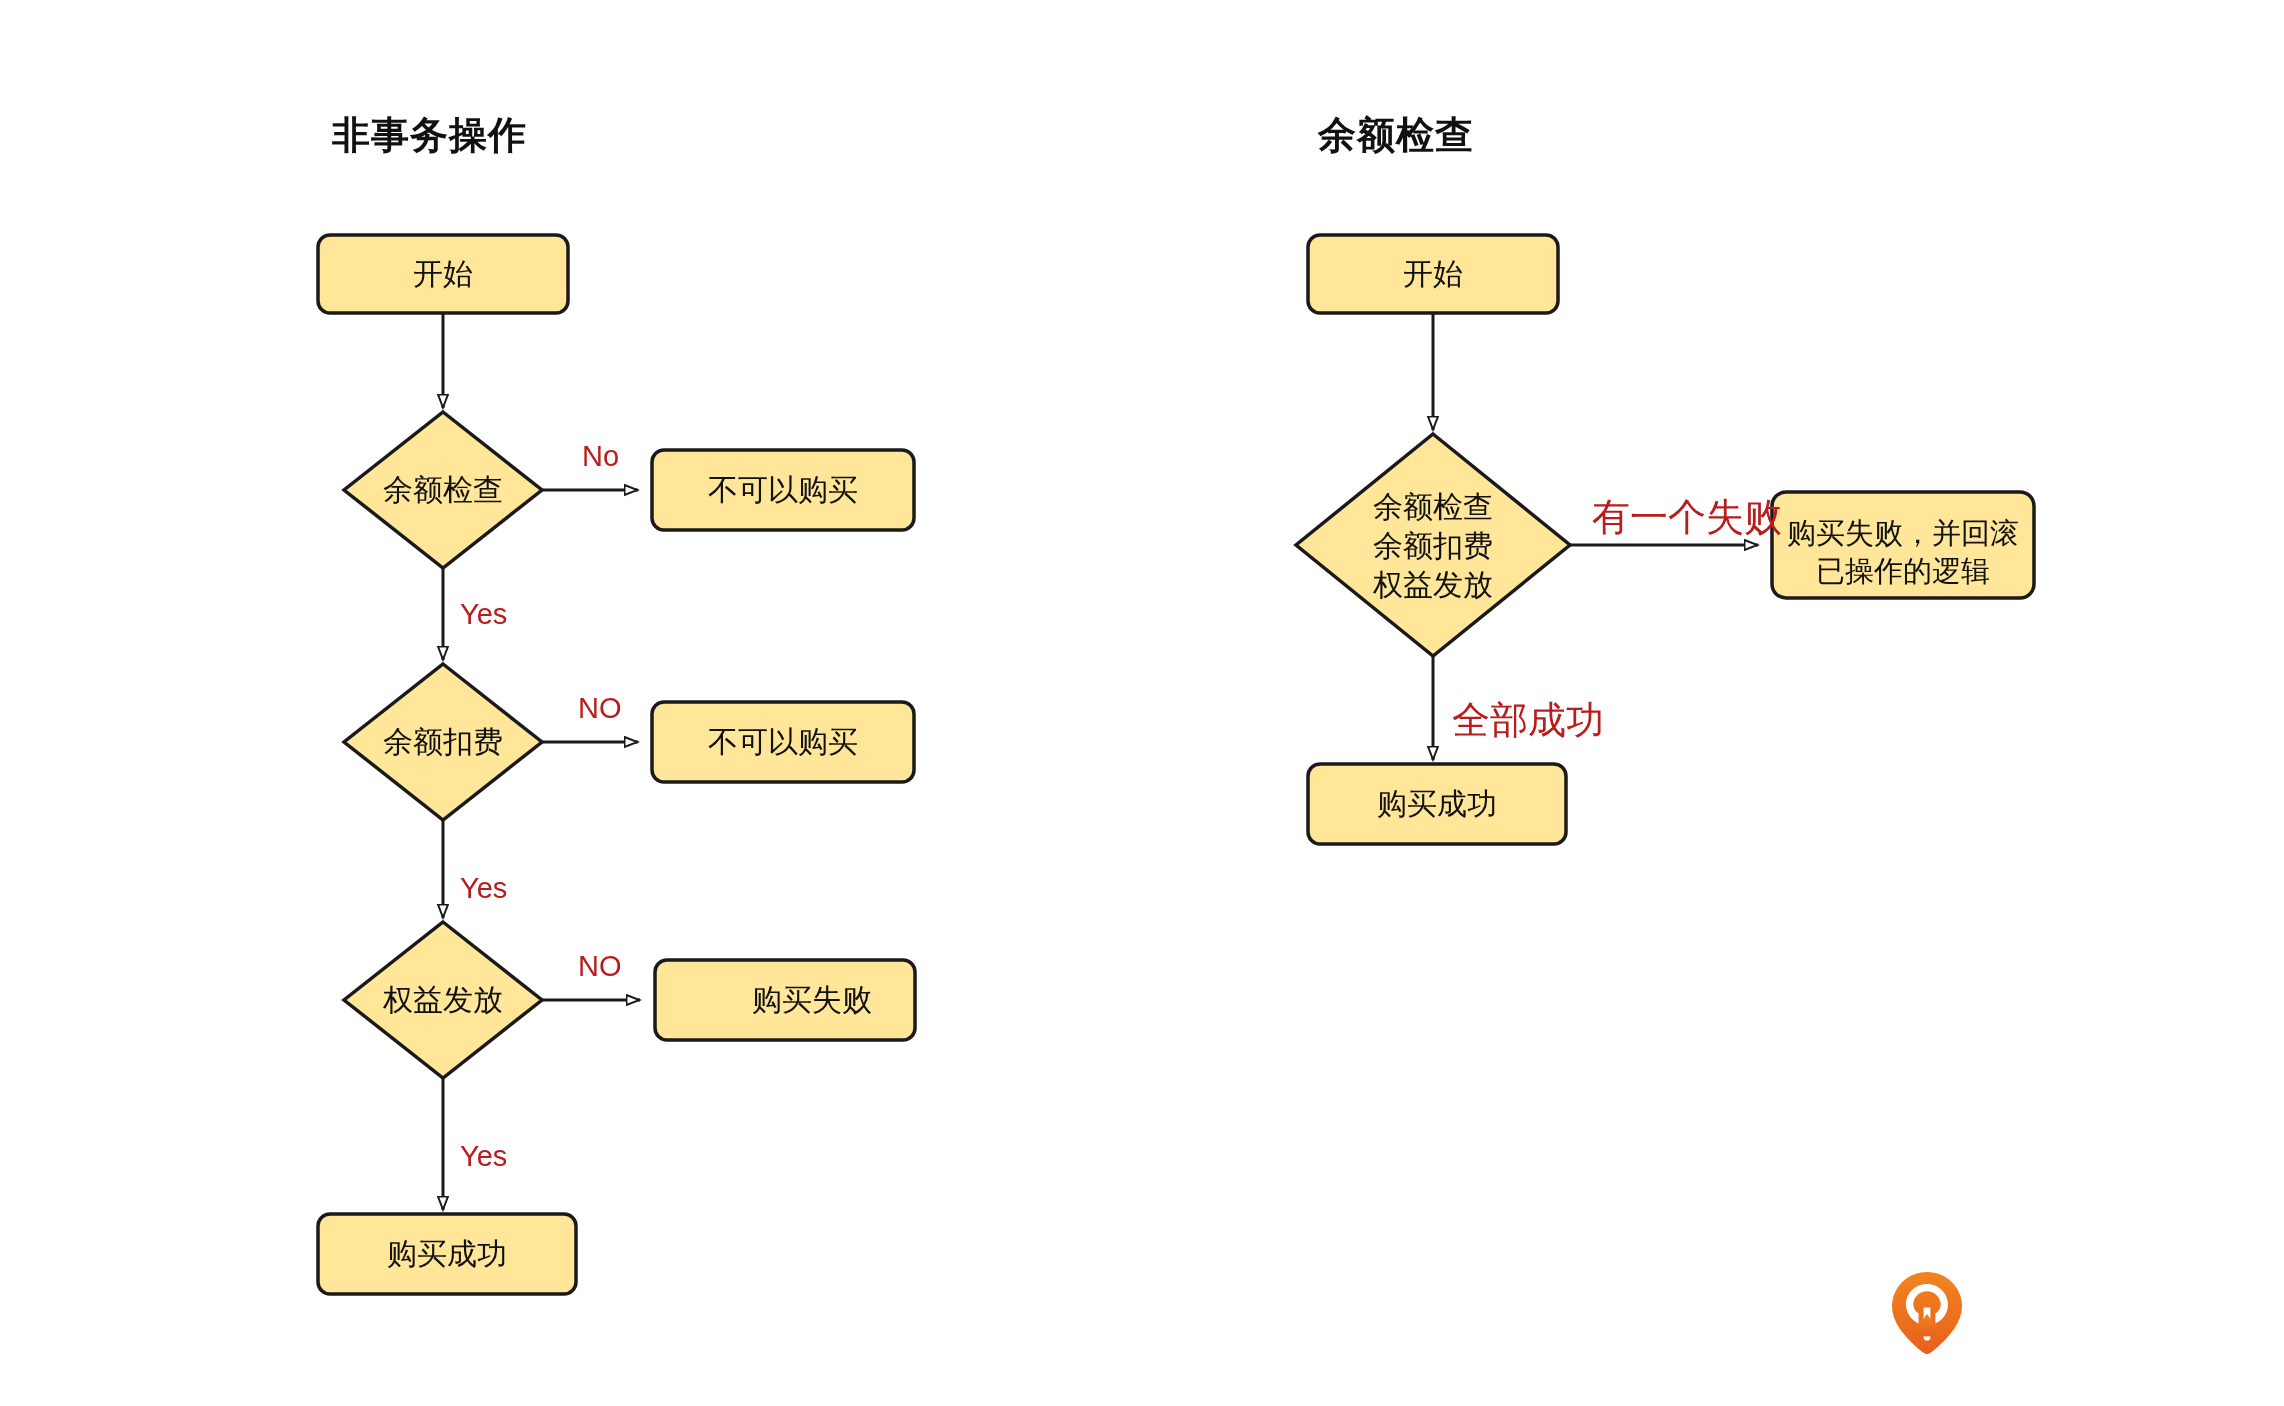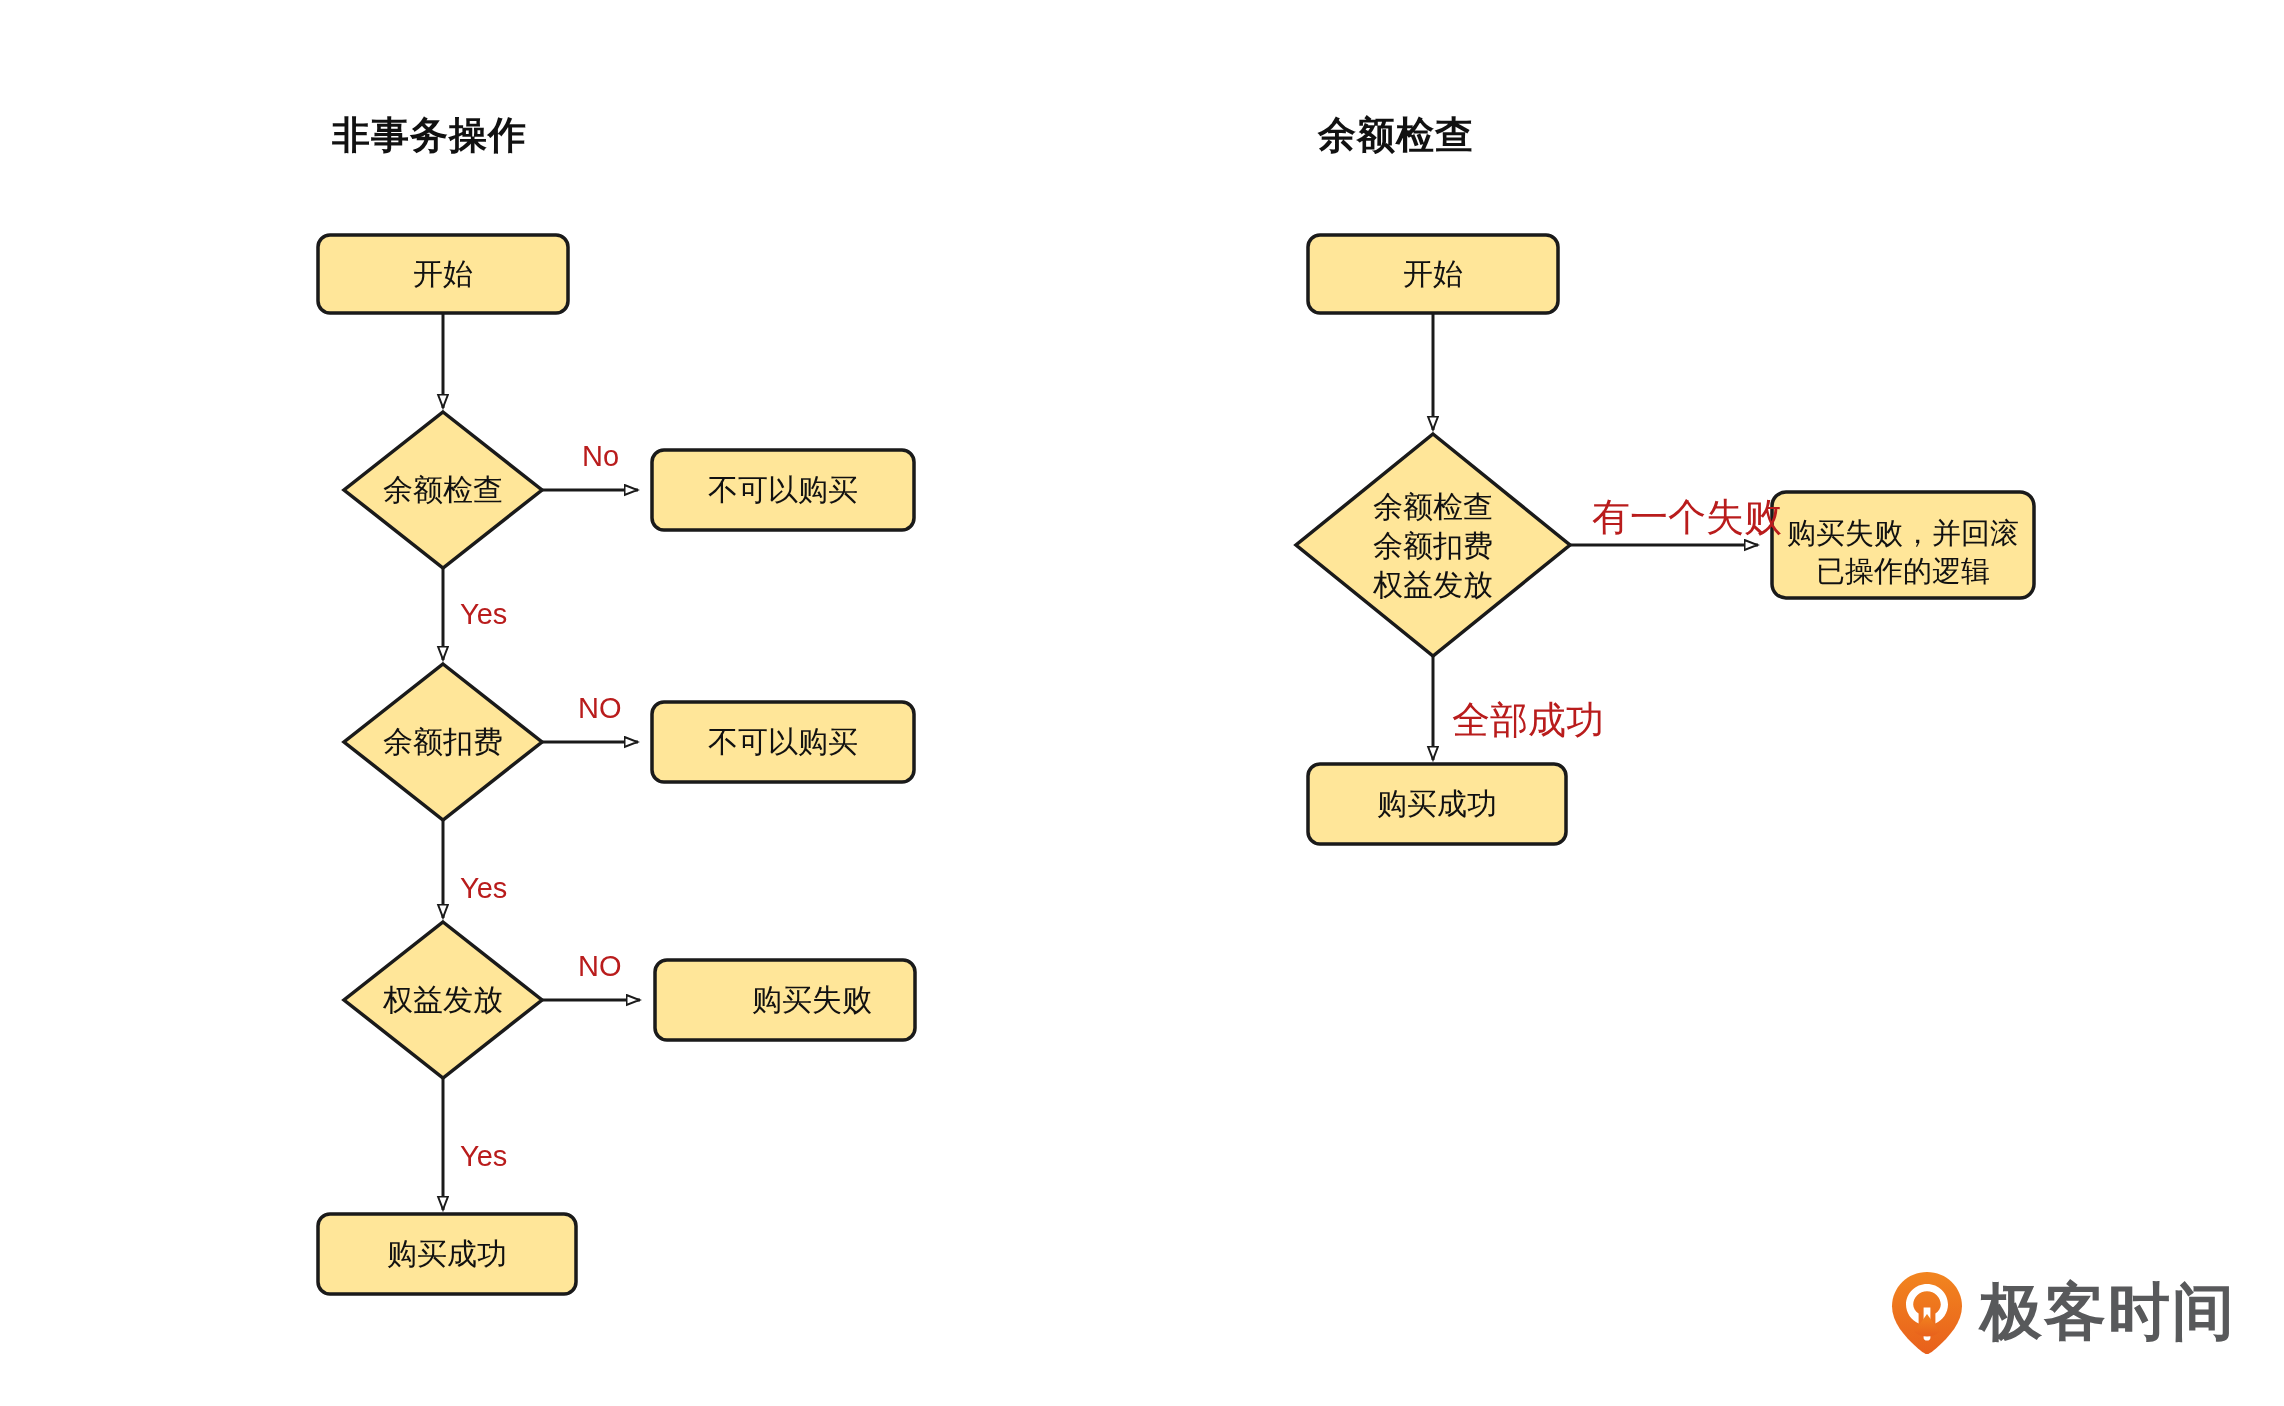--- a/index.html
+++ b/index.html
@@ -178,16 +178,15 @@
   <div class="edge-label cn" style="left:1592px; top:492px;">有一个失败</div>
   <div class="edge-label cn" style="left:1452px; top:676px;margin-top:19px;">全部成功</div>
 
   <div id="logo">
     <svg id="logo-mark" viewBox="0 0 78 84">
       <path d="M39 2 C19.7 2 4 17.3 4 36.2 C4 52 16 66 30 78.5 C34 82 38 84.5 39 84.5 C40 84.5 44 82 48 78.5 C62 66 74 52 74 36.2 C74 17.3 58.3 2 39 2 Z" fill="url(#pin-grad)"></path>
       <path d="M39 14 C27.4 14 18 23.2 18 34.6 C18 43 23.2 50.3 30.6 53.5 L30.6 43.6 C27.3 41.3 25.2 38.2 25.2 34.6 C25.2 27.2 31.4 21.2 39 21.2 C46.6 21.2 52.8 27.2 52.8 34.6 C52.8 38.2 50.7 41.3 47.4 43.6 L47.4 53.5 C54.8 50.3 60 43 60 34.6 C60 23.2 50.6 14 39 14 Z" fill="#ffffff"></path>
       <path d="M35.6 37.6 L42.4 37.6 L42.4 68 C42.4 69.5 41.1 70.6 39 70.6 C36.9 70.6 35.6 69.5 35.6 68 Z" fill="#ffffff"></path>
       <path d="M39 44 L52 62 C47.5 65 43.5 66.5 39 66.5 C34.5 66.5 30.5 65 26 62 Z" fill="url(#pin-grad)"></path>
     </svg>
-    <div id="logo-text">极客时间</div>
   </div>
 
 </div>
 
 </body></html>

